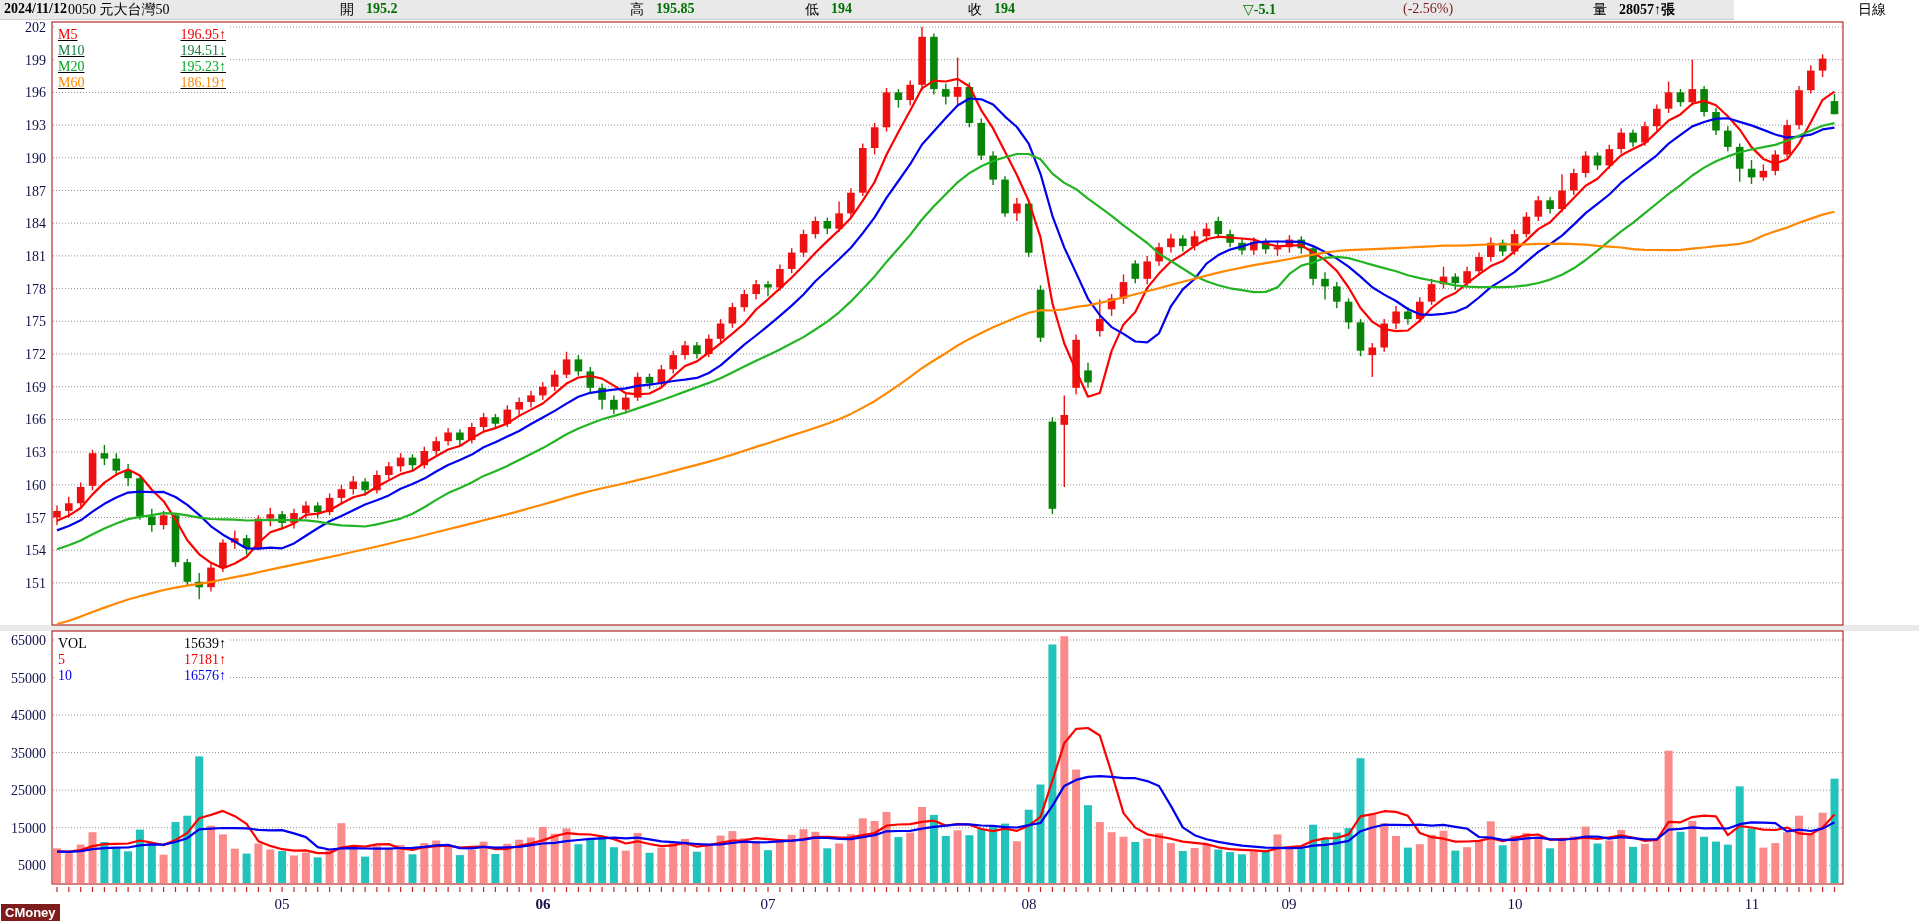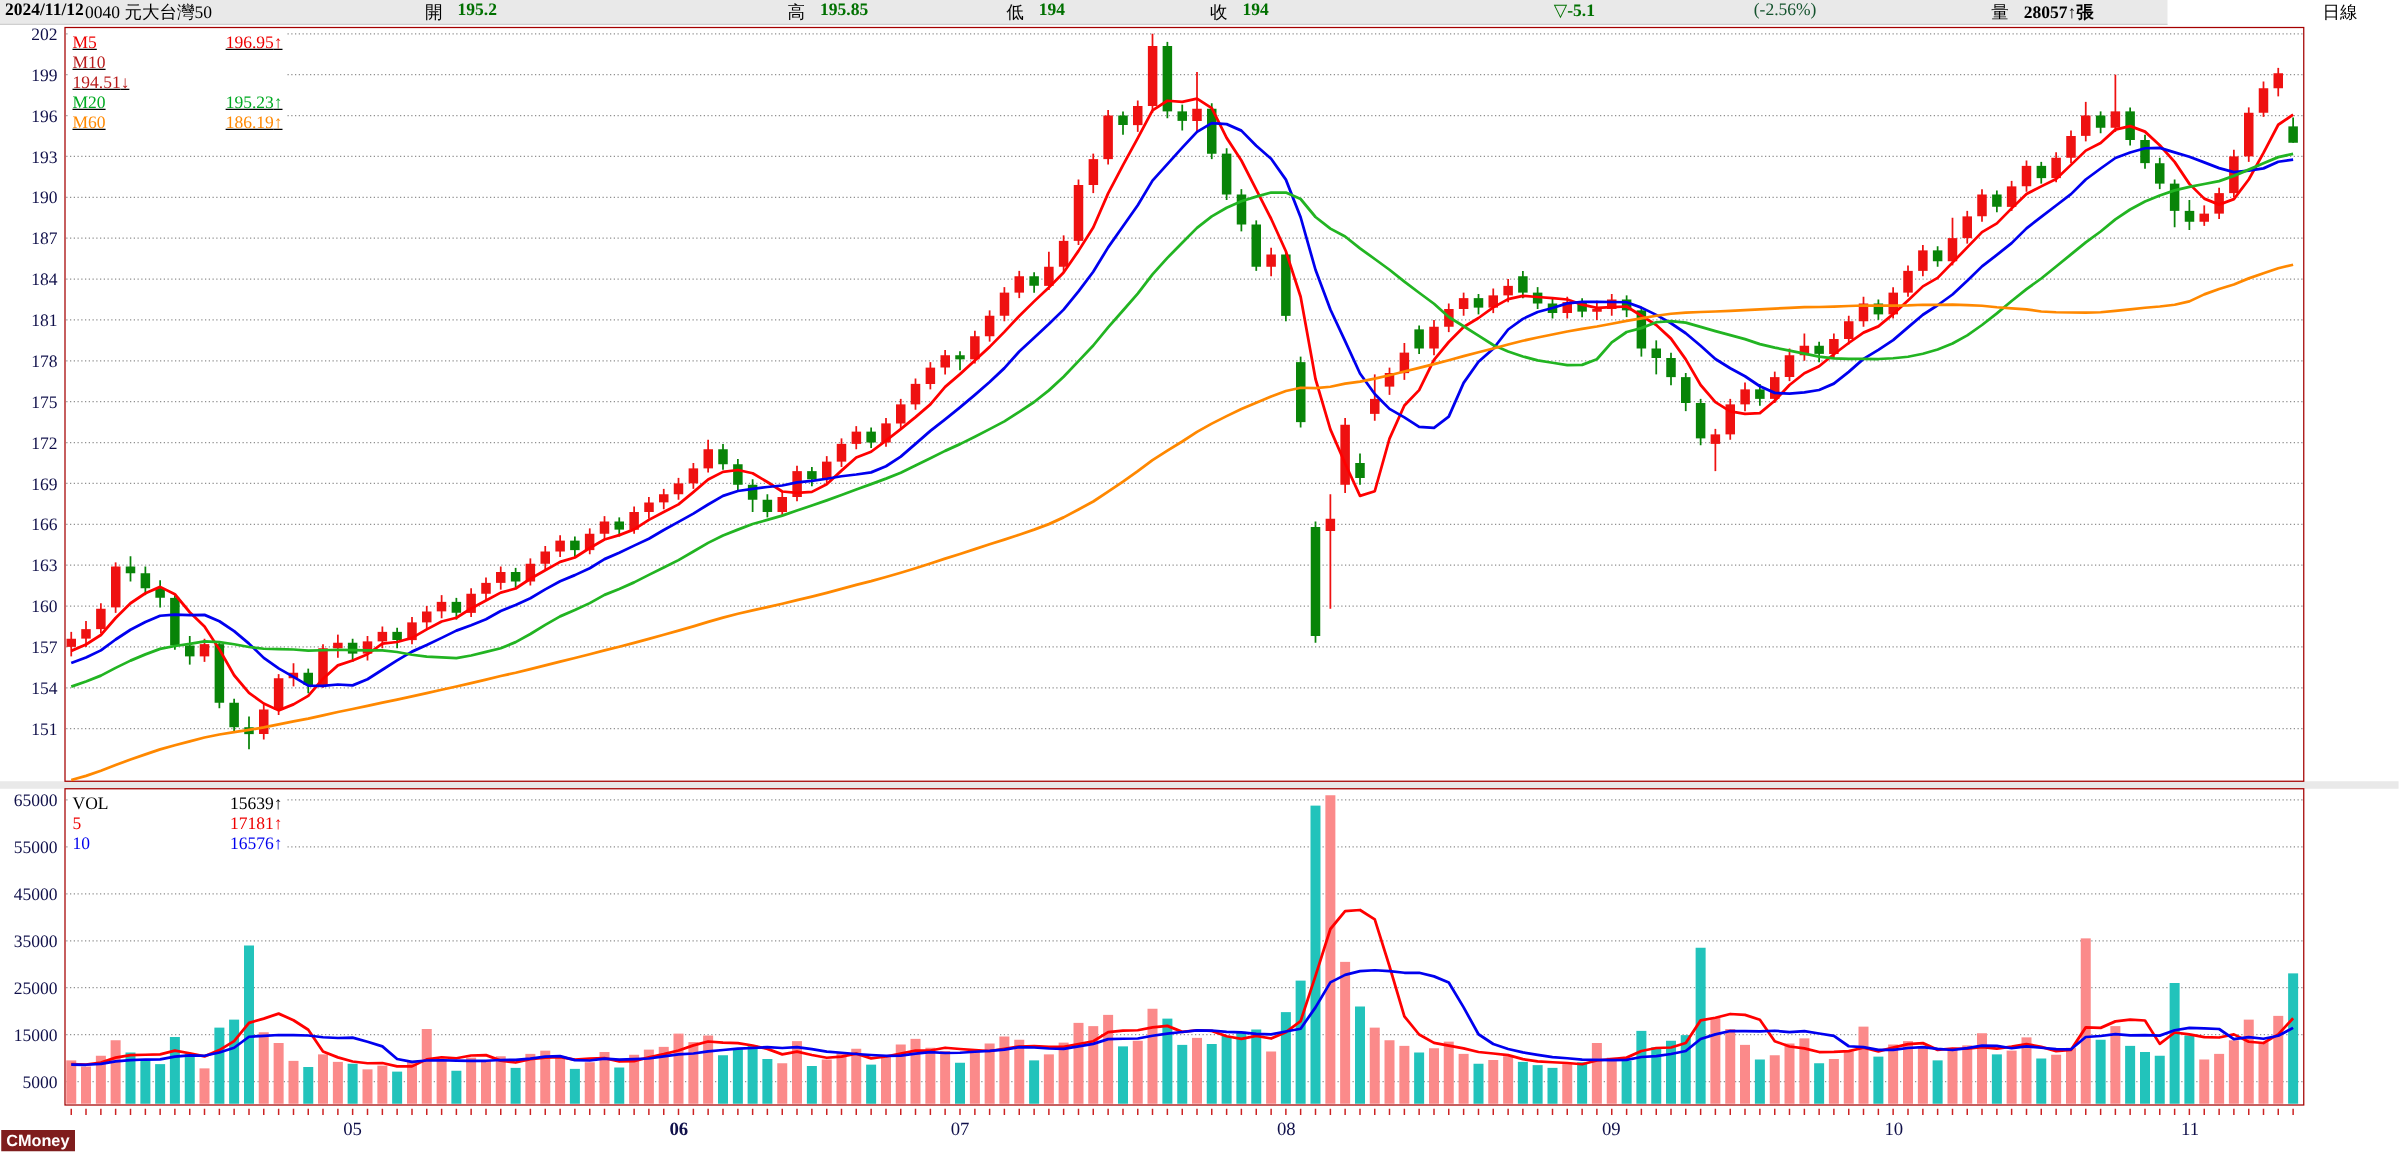--- a/index.html
+++ b/index.html
@@ -10,40 +10,40 @@
   .header span{position:absolute;top:1px;white-space:nowrap;}
   .h-date{left:4px;font-weight:bold;}
   .h-symbol{left:68px;}
   .h-lbl{color:#000;}
   .h-val{color:#007000;font-weight:bold;}
   .h-open-l{left:340px;} .h-open-v{left:366px;}
   .h-high-l{left:630px;} .h-high-v{left:656px;}
   .h-low-l{left:805px;}  .h-low-v{left:831px;}
   .h-close-l{left:968px;}.h-close-v{left:994px;}
   .h-chg{left:1243px;color:#007000;font-weight:bold;}
-  .h-pct{left:1403px;color:#14532d;}
+  .h-pct{left:1403px;color:#7f1d1d;}
   .h-voll{left:1593px;}  .h-volv{left:1619px;font-weight:bold;}
   .h-period{left:1858px;}
   #chart-svg{position:absolute;left:0;top:0;}
   .legend{position:absolute;background:#fff;font-size:14px;line-height:16px;padding:1px 2px;}
   .legend .row{display:flex;width:168px;justify-content:space-between;}
   .ma-legend{left:56px;top:26px;text-decoration:underline;}
   .vol-legend{left:56px;top:635px;}
   .months{position:absolute;left:0;top:896px;width:1919px;height:20px;}
   .months span{position:absolute;transform:translateX(-50%);font-size:15px;color:#10104a;}
   .cmoney{position:absolute;left:1px;top:904px;background:#7f1d1d;color:#fff;
           font-family:"Liberation Sans","DejaVu Sans",sans-serif;font-size:13px;
           font-weight:bold;padding:1px 4px;cursor:pointer;}
 </style>
 </head>
 <body>
 
 <div class="header">
   <span class="h-date">2024/11/12</span>
-  <span class="h-symbol">0040 元大台灣50</span>
+  <span class="h-symbol">0050 元大台灣50</span>
   <span class="h-lbl h-open-l">開</span>
   <span class="h-val h-open-v">195.2</span>
   <span class="h-lbl h-high-l">高</span>
   <span class="h-val h-high-v">195.85</span>
   <span class="h-lbl h-low-l">低</span>
   <span class="h-val h-low-v">194</span>
   <span class="h-lbl h-close-l">收</span>
   <span class="h-val h-close-v">194</span>
   <span class="h-chg">▽-5.1</span>
   <span class="h-pct">(-2.56%)</span>
@@ -716,21 +716,21 @@
     <line x1="1810.8" y1="887" x2="1810.8" y2="892" stroke="#cc2222" stroke-width="1.2"></line>
     <line x1="1822.6" y1="887" x2="1822.6" y2="892" stroke="#cc2222" stroke-width="1.2"></line>
     <line x1="1834.5" y1="887" x2="1834.5" y2="892" stroke="#cc2222" stroke-width="1.2"></line>
   </svg>
 
 <div class="legend ma-legend">
   <div class="row" style="color: rgb(238, 0, 0);">
     <span>M5</span>
     <span><span>196.95</span><span>↑</span></span>
   </div>
-  <div class="row" style="color: #b91c1c; flex-direction: column;">
+  <div class="row" style="color: #15803d;">
     <span>M10</span>
     <span><span>194.51</span><span>↓</span></span>
   </div>
   <div class="row" style="color: rgb(0, 170, 34);">
     <span>M20</span>
     <span><span>195.23</span><span>↑</span></span>
   </div>
   <div class="row" style="color: rgb(255, 136, 0);">
     <span>M60</span>
     <span><span>186.19</span><span>↑</span></span>

